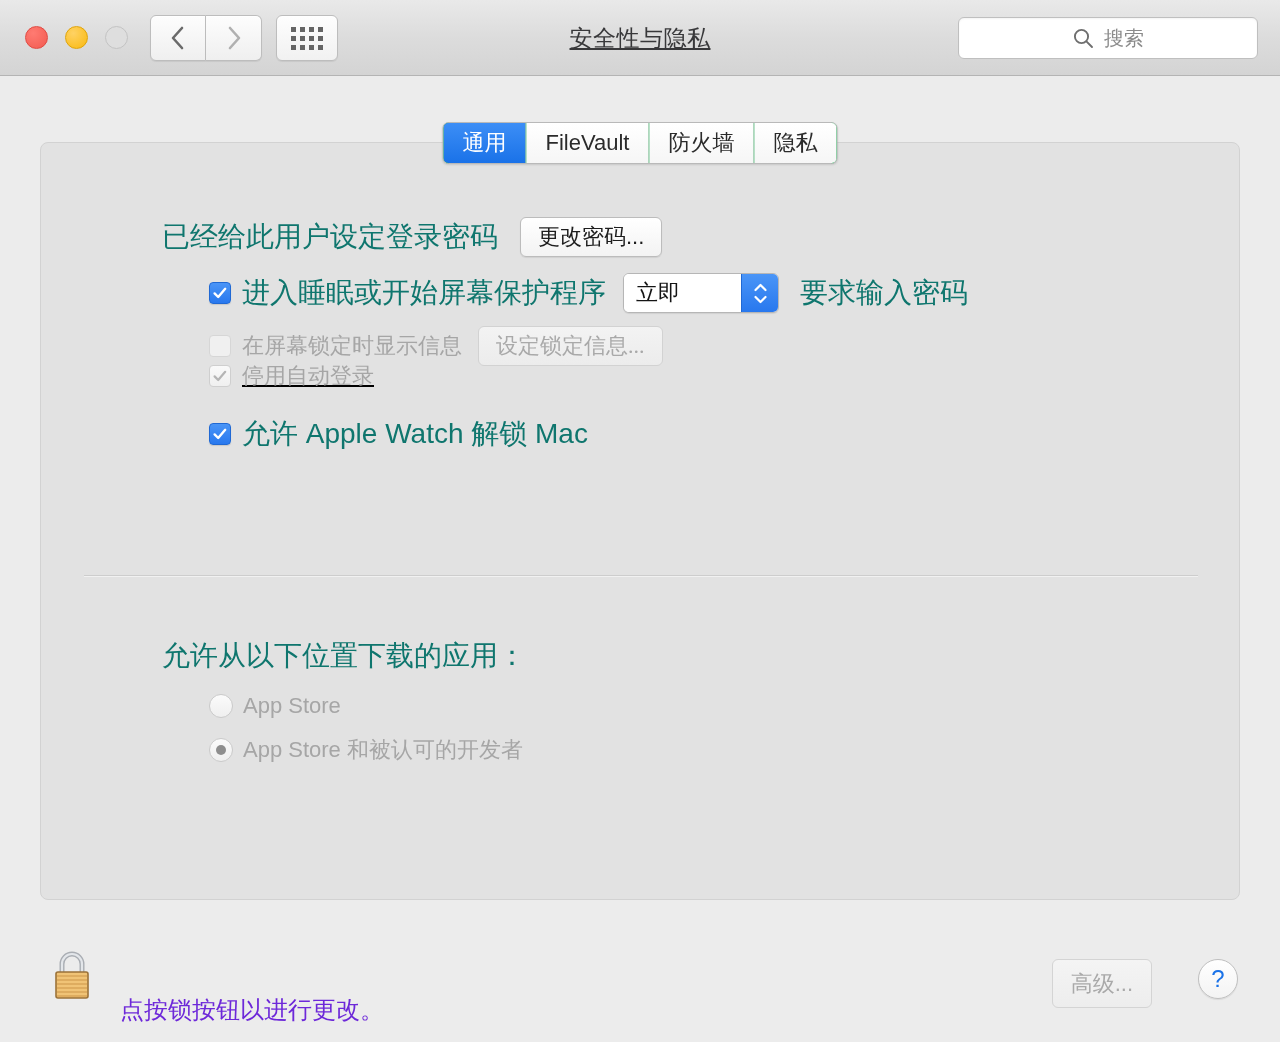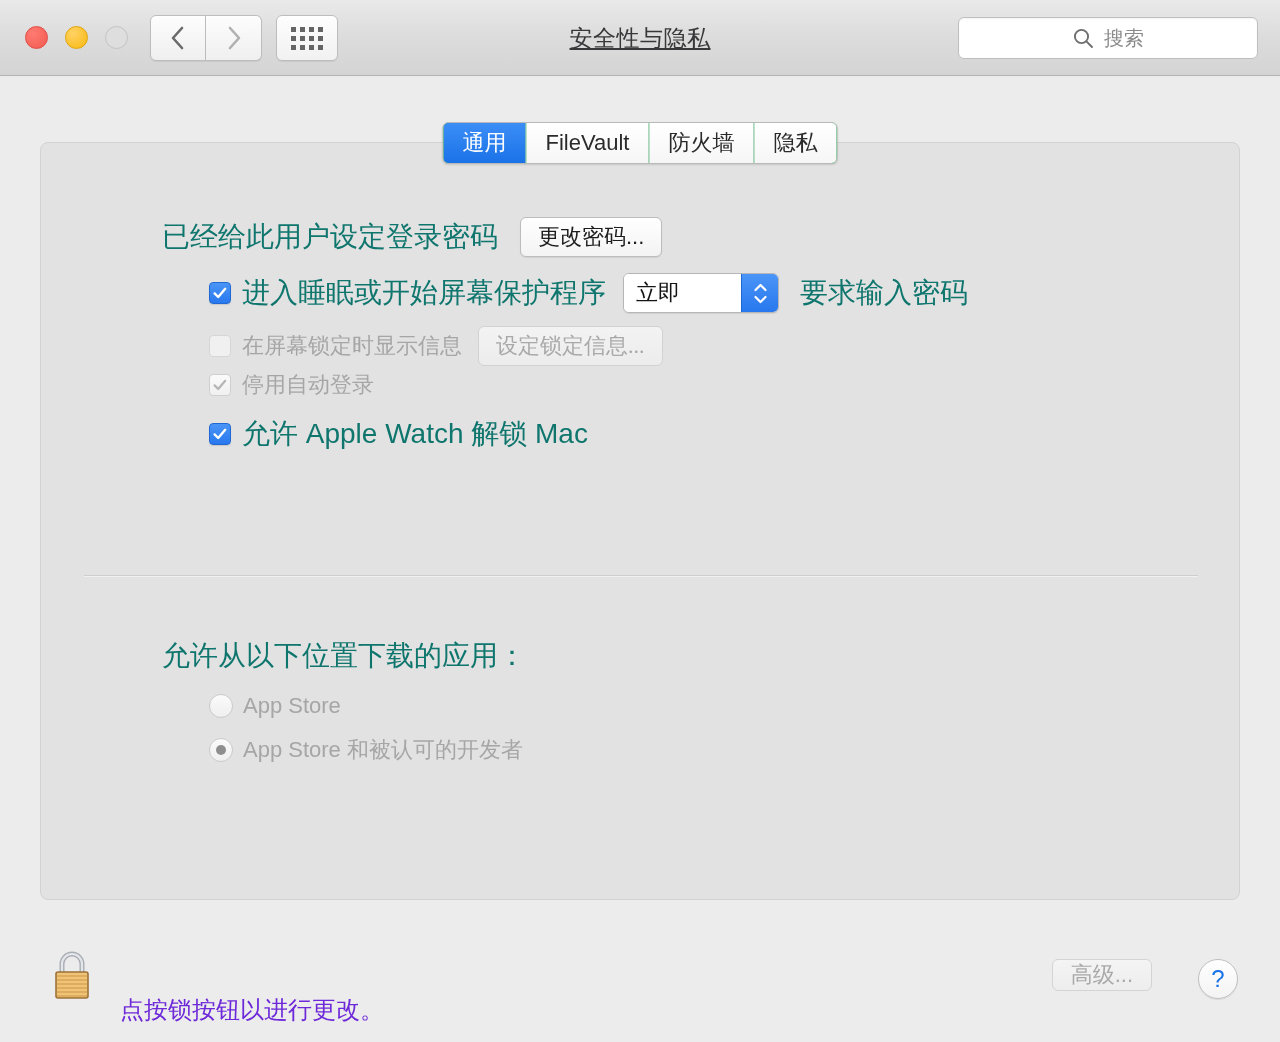--- a/index.html
+++ b/index.html
@@ -270,21 +270,21 @@
   .bottom-note {
     position: absolute;
     left: 120px; top: 994px;
     font-size: 24px;
     color: #6d28d9;
     white-space: nowrap;
   }
   .adv-btn {
     position: absolute;
     right: 128px; top: 959px;
-    height: 32px;
+    height: 49px;
     padding: 0 18px;
     display: flex; align-items: center; justify-content: center;
     background: linear-gradient(to bottom, #f4f4f4, #ededed);
     border: 1px solid #d4d4d4;
     border-radius: 6px;
     font-size: 22px;
     color: #a9a9a9;
     box-sizing: border-box;
     white-space: nowrap;
   }
@@ -392,21 +392,21 @@
       </span>
       <span class="label-main" style="margin-left:21px;">要求输入密码</span>
     </div>
 
     <div class="row" style="left:168px; top:183px;">
       <span class="cb off-dim"></span>
       <span class="label-dim">在屏幕锁定时显示信息</span>
       <span class="pushbtn disabled" style="margin-left:16px;font-family:Liberation Serif, serif;">设定锁定信息...</span>
     </div>
 
-    <div class="row" style="left:168px; top:227px;">
+    <div class="row" style="left:168px; top:218px;text-decoration:underline;">
       <span class="cb on-dim">
         <svg width="16" height="16" viewBox="0 0 16 16">
           <polyline points="2.6,8.4 6.2,12 13.2,3.8" fill="none" stroke="#b5b5b5" stroke-width="2.2" stroke-linecap="round" stroke-linejoin="round"></polyline>
         </svg>
       </span>
       <span class="label-dim">停用自动登录</span>
     </div>
 
     <div class="row" style="left:168px; top:272px;">
       <span class="cb on">

